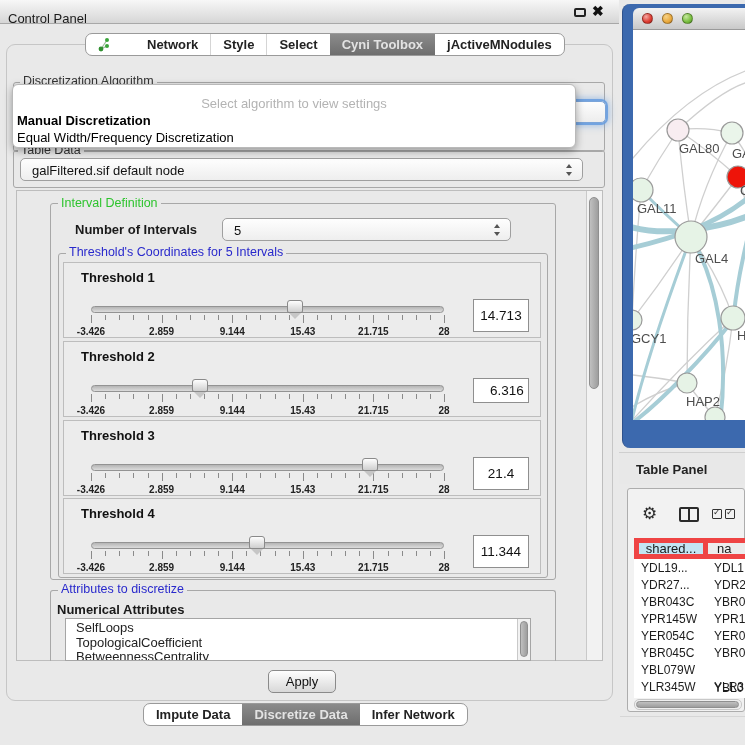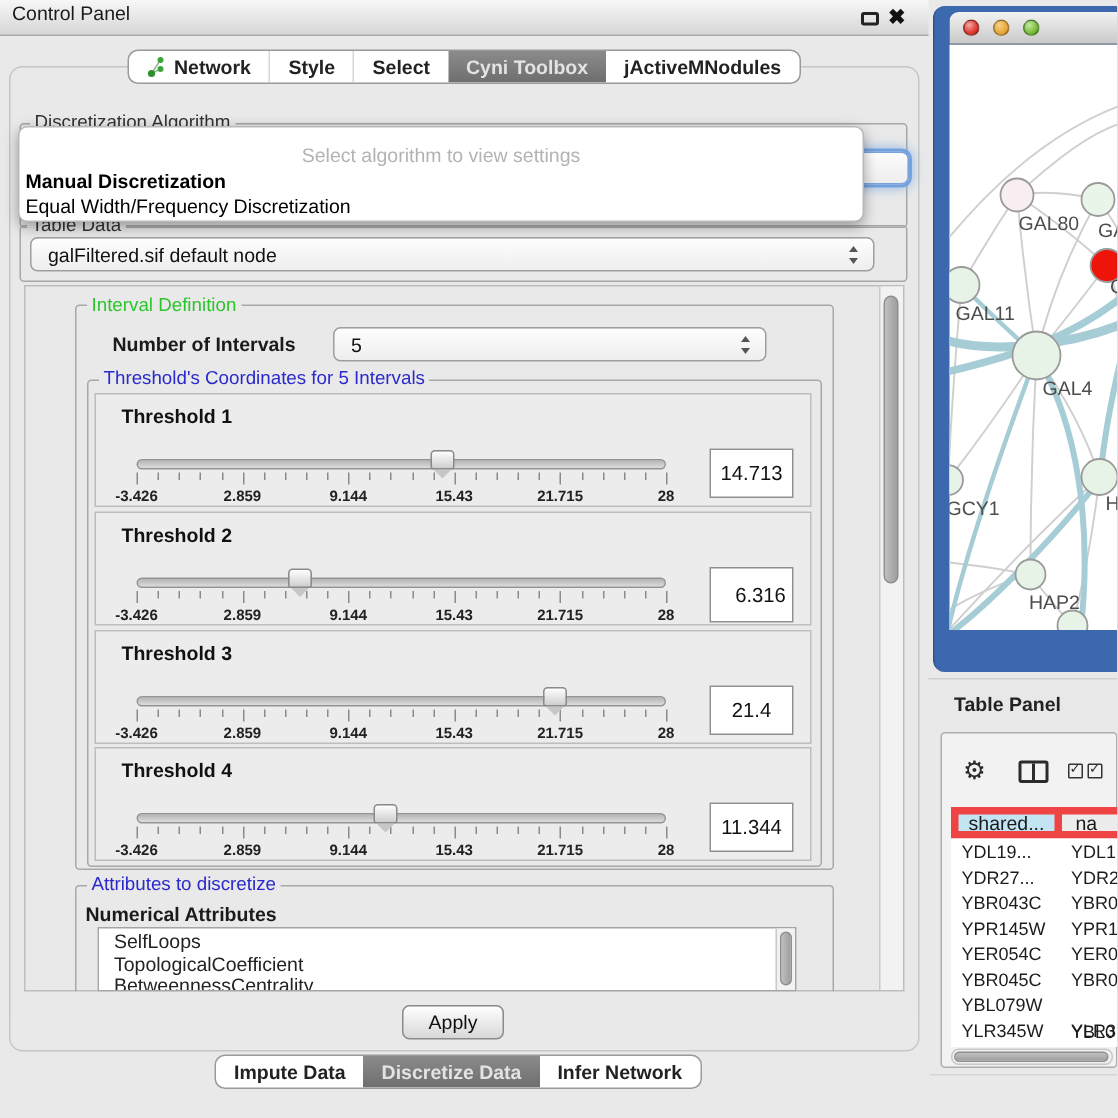--- a/index.html
+++ b/index.html
@@ -4,32 +4,32 @@
 <style>
   html,body{margin:0;padding:0;background:#e9e9e9;}
   *{box-sizing:border-box;}
   #stage{position:relative;width:745px;height:745px;background:#e9e9e9;overflow:hidden;
          font-family:"Liberation Sans",sans-serif;color:#1a1a1a;}
   .abs{position:absolute;}
 
   
   .cp-titlebar{left:0;top:0;width:619px;height:24px;
     background:linear-gradient(#f7f7f7,#d6d6d6);border-bottom:1px solid #a8a8a8;}
-  .cp-title{position:absolute;left:8px;top:1px;font-size:13px;color:#1a1a1a;}
+  .cp-title{position:absolute;left:8px;top:11px;font-size:13px;color:#1a1a1a;}
   .float-ic{position:absolute;left:574px;top:8px;width:12px;height:9px;border:2px solid #222;border-radius:2px;}
   .close-ic{position:absolute;left:592px;top:3px;font-size:14px;font-weight:bold;color:#111;}
 
   .outer-panel{left:6px;top:44px;width:607px;height:657px;background:#e9e9e9;
     border:1px solid #c6c6c6;border-radius:9px;}
 
   
   .tabbar{display:flex;background:#fff;border:1px solid #9a9a9a;border-radius:7px;overflow:hidden;height:23px;}
   .tab{display:flex;align-items:center;padding:0 12px;font-size:13px;font-weight:bold;color:#222;
        border-left:1px solid #d5d5d5;white-space:nowrap;}
-  .tab:first-child{border-left:none;}
+  .tab:first-child{border-left:none;gap:31px;}
   .tab.sel{background:linear-gradient(#8b8b8b,#6e6e6e);color:#e3e3e3;border-left:none;}
   .tab.sel + .tab{border-left:none;}
   .netic{display:inline-block;width:13px;height:15px;margin-right:5px;}
 
   
   .group{border:1px solid #a8a8a8;border-radius:3px;}
   .group.noB{border-bottom:none;border-radius:3px 3px 0 0;}
   .gtitle{position:absolute;font-size:12.5px;background:#e9e9e9;padding:0 3px;white-space:nowrap;line-height:13px;}
   .t-dark{color:#333;}
   .t-green{color:#2ec42e;}
@@ -380,21 +380,21 @@
       <div class="tick" style="left: 337.6px; top: 52px; height: 5px;"></div>
       <div class="tick" style="left: 351.8px; top: 52px; height: 5px;"></div>
       <div class="tick" style="left: 365.9px; top: 52px; height: 5px;"></div>
       <div class="tick" style="left: 380px; top: 52px; height: 8px;"></div>
       <span class="ticklabel" style="left: 27px; top: 63px;">-3.426</span>
       <span class="ticklabel" style="left: 97.6px; top: 63px;">2.859</span>
       <span class="ticklabel" style="left: 168.2px; top: 63px;">9.144</span>
       <span class="ticklabel" style="left: 238.8px; top: 63px;">15.43</span>
       <span class="ticklabel" style="left: 309.4px; top: 63px;">21.715</span>
       <span class="ticklabel" style="left: 380px; top: 63px;">28</span>
-      <div class="valbox" style="left: 409px; top: 36px; width: 56px; height: 37px; padding-left: 12px;">6.316</div>
+      <div class="valbox" style="left: 409px; top: 36px; width: 56px; height: 25px; padding-left: 12px;">6.316</div>
     </div>
     <div class="abs thbox" style="left: 63px; top: 420px; width: 478px; height: 76px;">
       <span class="thlabel">Threshold 3</span>
       <div class="track" style="left: 27px; top: 43px; width: 353px;"></div>
       <div class="thumb" style="left: 297.9px; top: 37px;"></div>
       <div class="tick" style="left: 27px; top: 52px; height: 8px;"></div>
       <div class="tick" style="left: 41.1px; top: 52px; height: 5px;"></div>
       <div class="tick" style="left: 55.2px; top: 52px; height: 5px;"></div>
       <div class="tick" style="left: 69.4px; top: 52px; height: 5px;"></div>
       <div class="tick" style="left: 83.5px; top: 52px; height: 5px;"></div>

